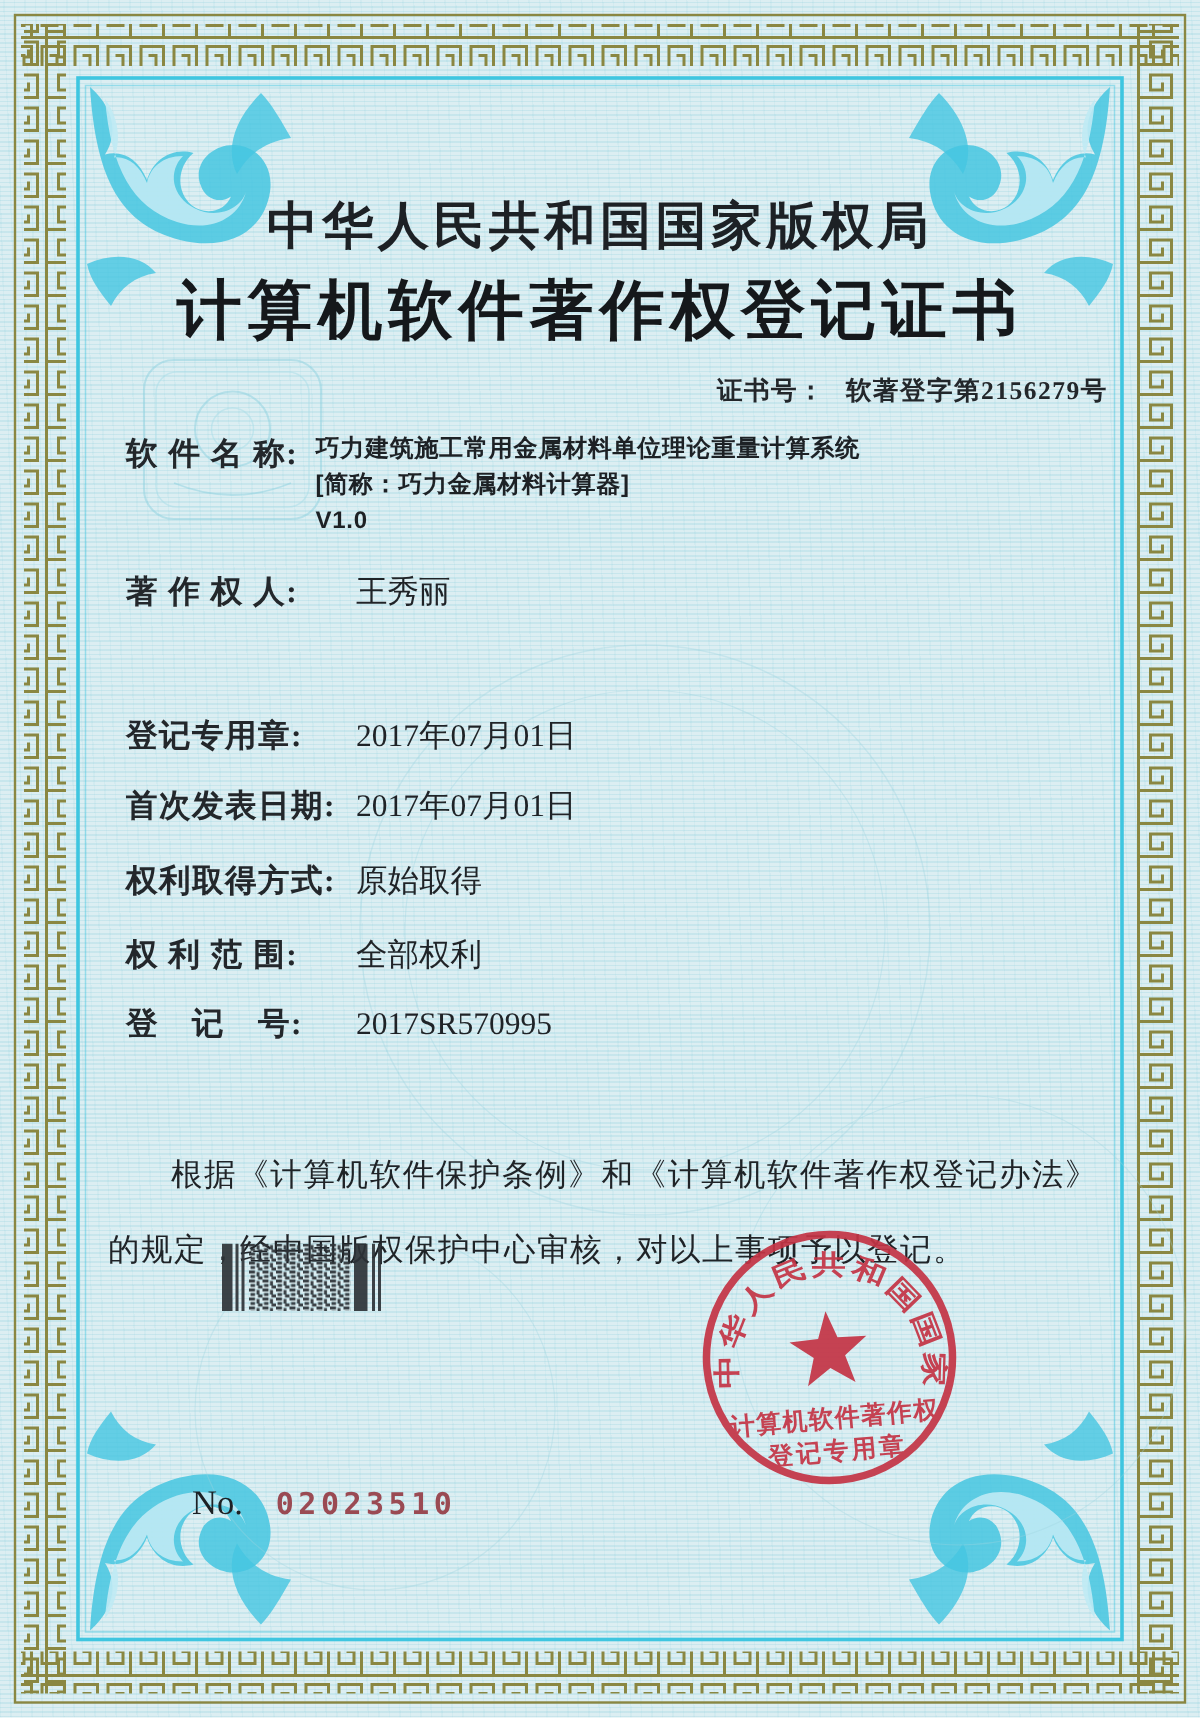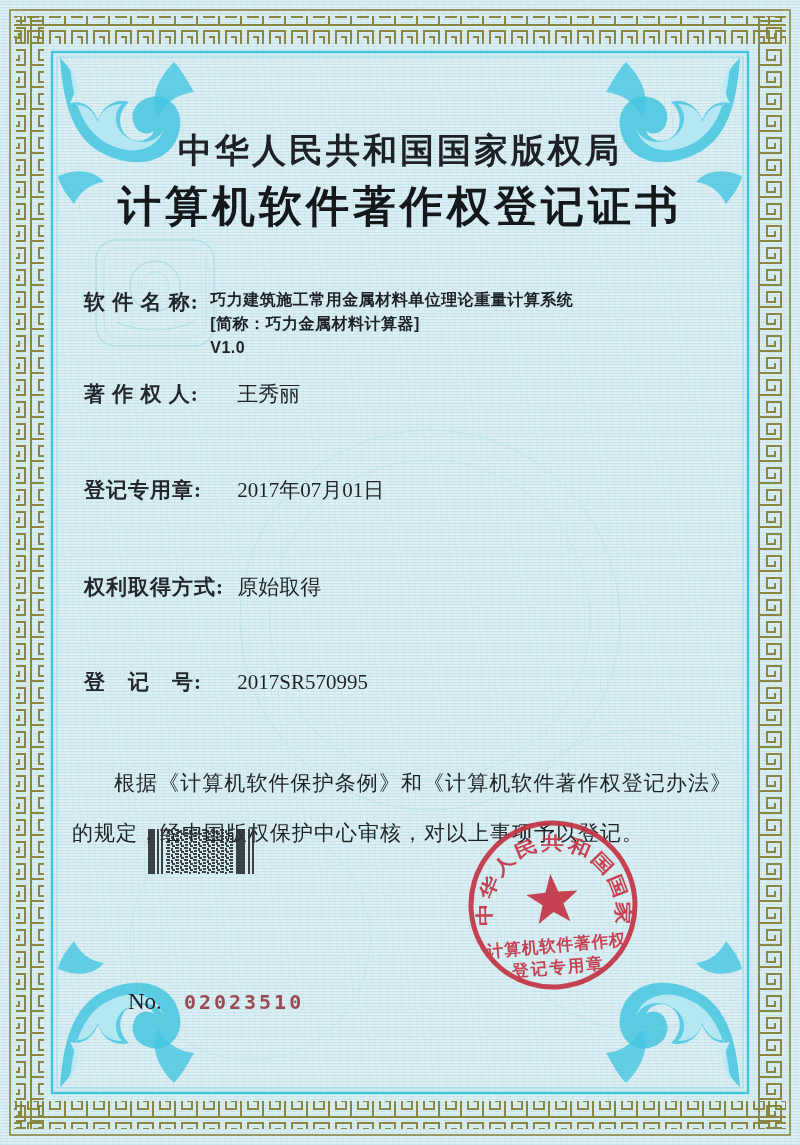--- a/index.html
+++ b/index.html
@@ -112,41 +112,52 @@
       <circle cx="430" cy="620" r="190" fill="none" stroke="#9ed4e0" stroke-width="1"></circle>
       <circle cx="430" cy="620" r="160" fill="none" stroke="#9ed4e0" stroke-width="0.8"></circle>
       <circle cx="640" cy="880" r="150" fill="none" stroke="#9ed4e0" stroke-width="0.8"></circle>
       <circle cx="250" cy="940" r="120" fill="none" stroke="#9ed4e0" stroke-width="0.8"></circle>
     </g>
   </svg>
 
   <div class="authority">中华人民共和国国家版权局</div>
   <div class="cert-title">计算机软件著作权登记证书</div>
 
+  <div class="certno">
+    <span>证书号：</span><span class="gap"></span><span>软著登字第2156279号</span>
+  </div>
 
   <div class="software">
     <span class="lbl">软 件 名 称:</span>
     <span class="name-block">
       <span>巧力建筑施工常用金属材料单位理论重量计算系统</span><br>
       <span>[简称：巧力金属材料计算器]</span><br>
       <span>V1.0</span>
     </span>
   </div>
 
   <div class="row" style="top:380px">
     <span class="lbl">著 作 权 人:</span>
     <span class="val">王秀丽</span>
   </div>
   <div class="row" style="top:476px">
     <span class="lbl">登记专用章:</span>
     <span class="val">2017年07月01日</span>
   </div>
+  <div class="row" style="top:523px">
+    <span class="lbl">首次发表日期:</span>
+    <span class="val">2017年07月01日</span>
+  </div>
   <div class="row" style="top:573px">
     <span class="lbl">权利取得方式:</span>
     <span class="val">原始取得</span>
+  </div>
+  <div class="row" style="top:622px">
+    <span class="lbl">权 利 范 围:</span>
+    <span class="val">全部权利</span>
   </div>
   <div class="row" style="top:668px">
     <span class="lbl">登　记　号:</span>
     <span class="val">2017SR570995</span>
   </div>
 
   <div class="statement">根据《计算机软件保护条例》和《计算机软件著作权登记办法》的规定，经中国版权保护中心审核，对以上事项予以登记。</div>
 
   <svg class="barcode" width="116" height="45" viewBox="0 0 116 45">
     <defs>

